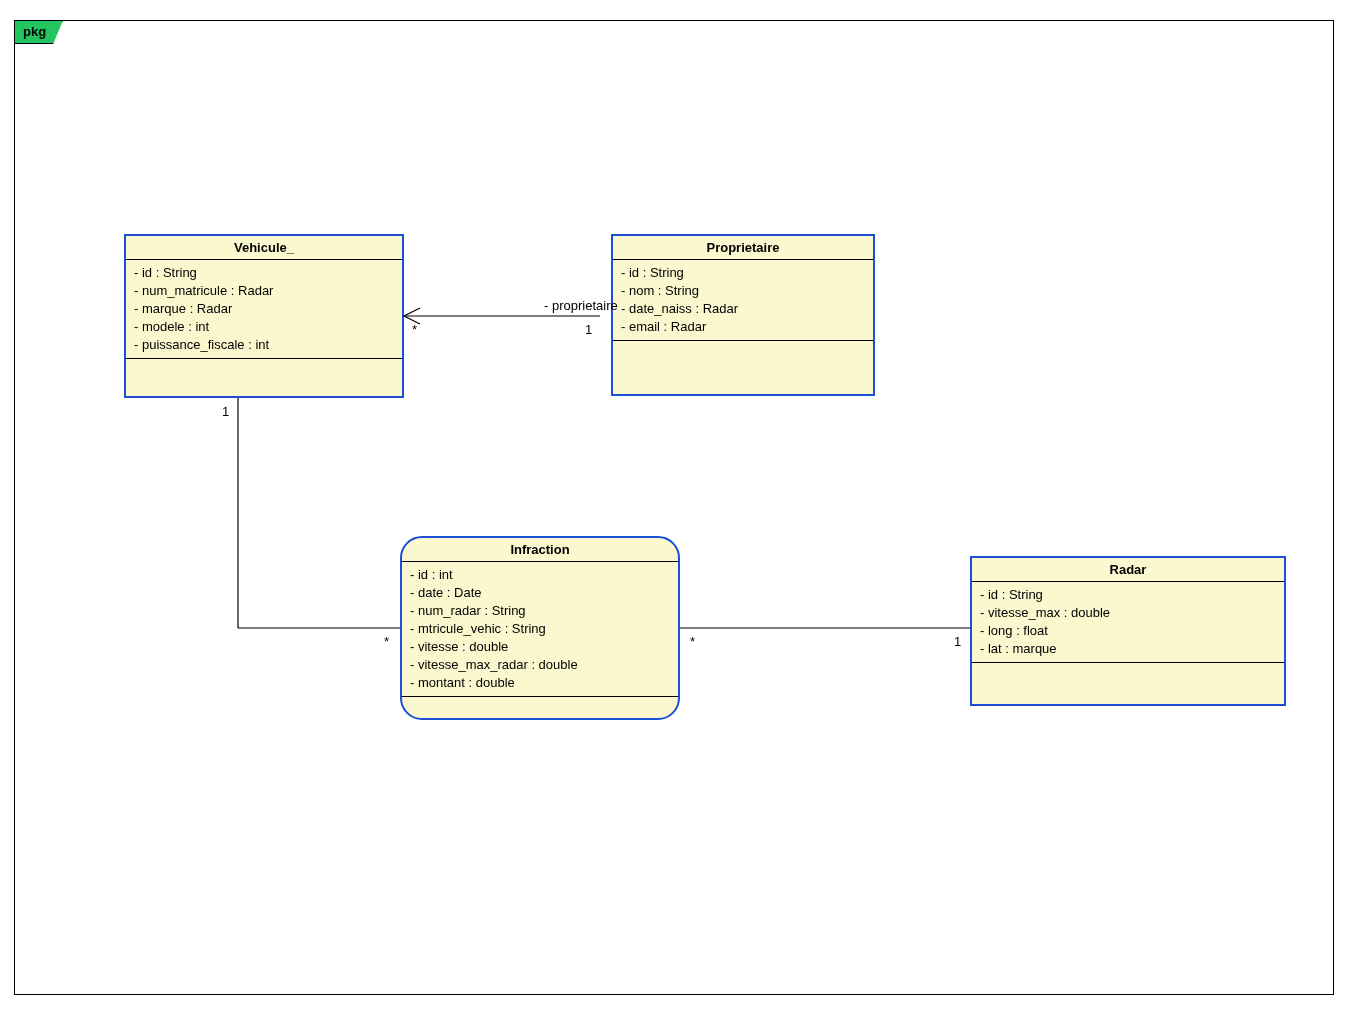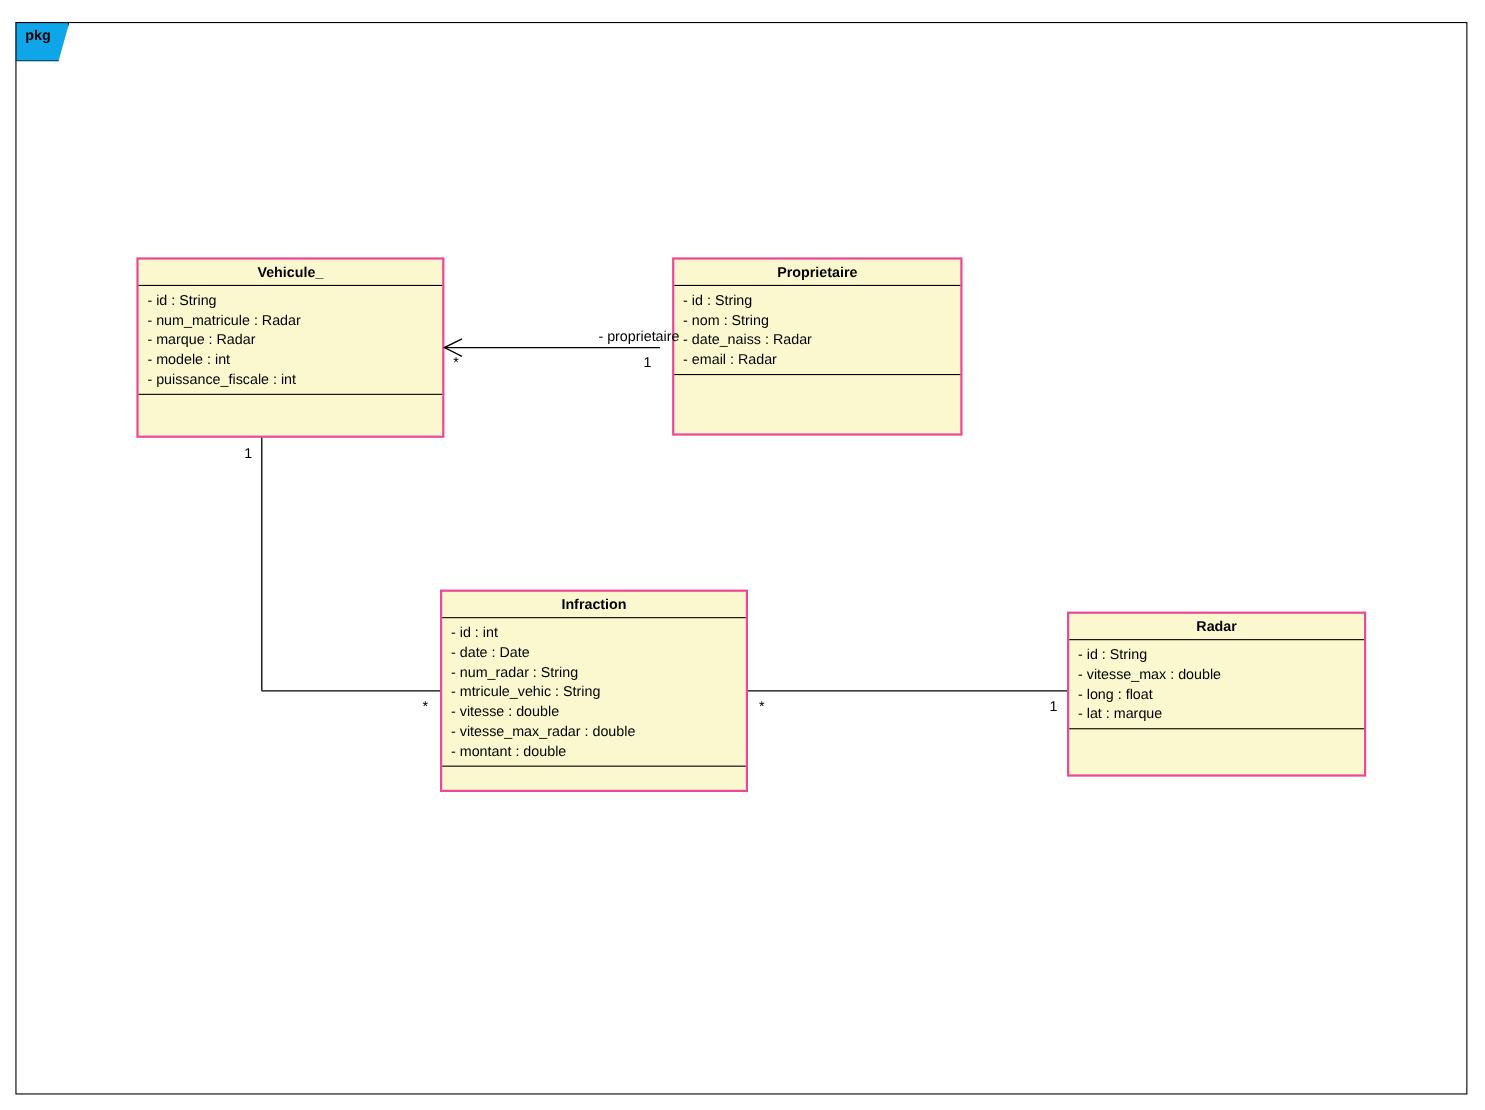--- a/index.html
+++ b/index.html
@@ -21,33 +21,33 @@
     top: 20px;
     width: 1320px;
     height: 975px;
     border: 1px solid #000;
     box-sizing: border-box;
   }
   .package-tab {
     position: absolute;
     left: -1px;
     top: -1px;
-    height: 36px;
+    height: 24px;
     padding: 0 16px 0 8px;
     border: 1px solid #000;
-    background: #0ea5e9;
+    background: #22c55e;
     font-weight: bold;
     line-height: 22px;
     box-sizing: border-box;
     clip-path: polygon(0 0, 100% 0, calc(100% - 10px) 100%, 0 100%);
   }
   .class-box {
     position: absolute;
     background: #fbf8cf;
-    border: 2px solid #ec4899;
+    border: 2px solid #1d4ed8;
     box-sizing: border-box;
     display: flex;
     flex-direction: column;
   }
   .class-name {
     text-align: center;
     font-weight: bold;
     padding: 4px 0;
     border-bottom: 1px solid #000;
   }
@@ -101,35 +101,35 @@
     <div class="class-name">Proprietaire</div>
     <div class="class-attrs">
       <div>- id : String</div>
       <div>- nom : String</div>
       <div>- date_naiss : Radar</div>
       <div>- email : Radar</div>
     </div>
     <div class="class-ops"></div>
   </div>
 
-  <div class="class-box" style="left:400px; top:536px; width:280px; height:184px;">
+  <div class="class-box" style="left:400px; top:536px; width:280px; height:184px;border-radius:22px;">
     <div class="class-name">Infraction</div>
     <div class="class-attrs">
       <div>- id : int</div>
       <div>- date : Date</div>
       <div>- num_radar : String</div>
       <div>- mtricule_vehic : String</div>
       <div>- vitesse : double</div>
       <div>- vitesse_max_radar : double</div>
       <div>- montant : double</div>
     </div>
     <div class="class-ops"></div>
   </div>
 
-  <div class="class-box" style="left:970px; top:556px; width:272px; height:150px;">
+  <div class="class-box" style="left:970px; top:556px; width:316px; height:150px;">
     <div class="class-name">Radar</div>
     <div class="class-attrs">
       <div>- id : String</div>
       <div>- vitesse_max : double</div>
       <div>- long : float</div>
       <div>- lat : marque</div>
     </div>
     <div class="class-ops"></div>
   </div>
 

